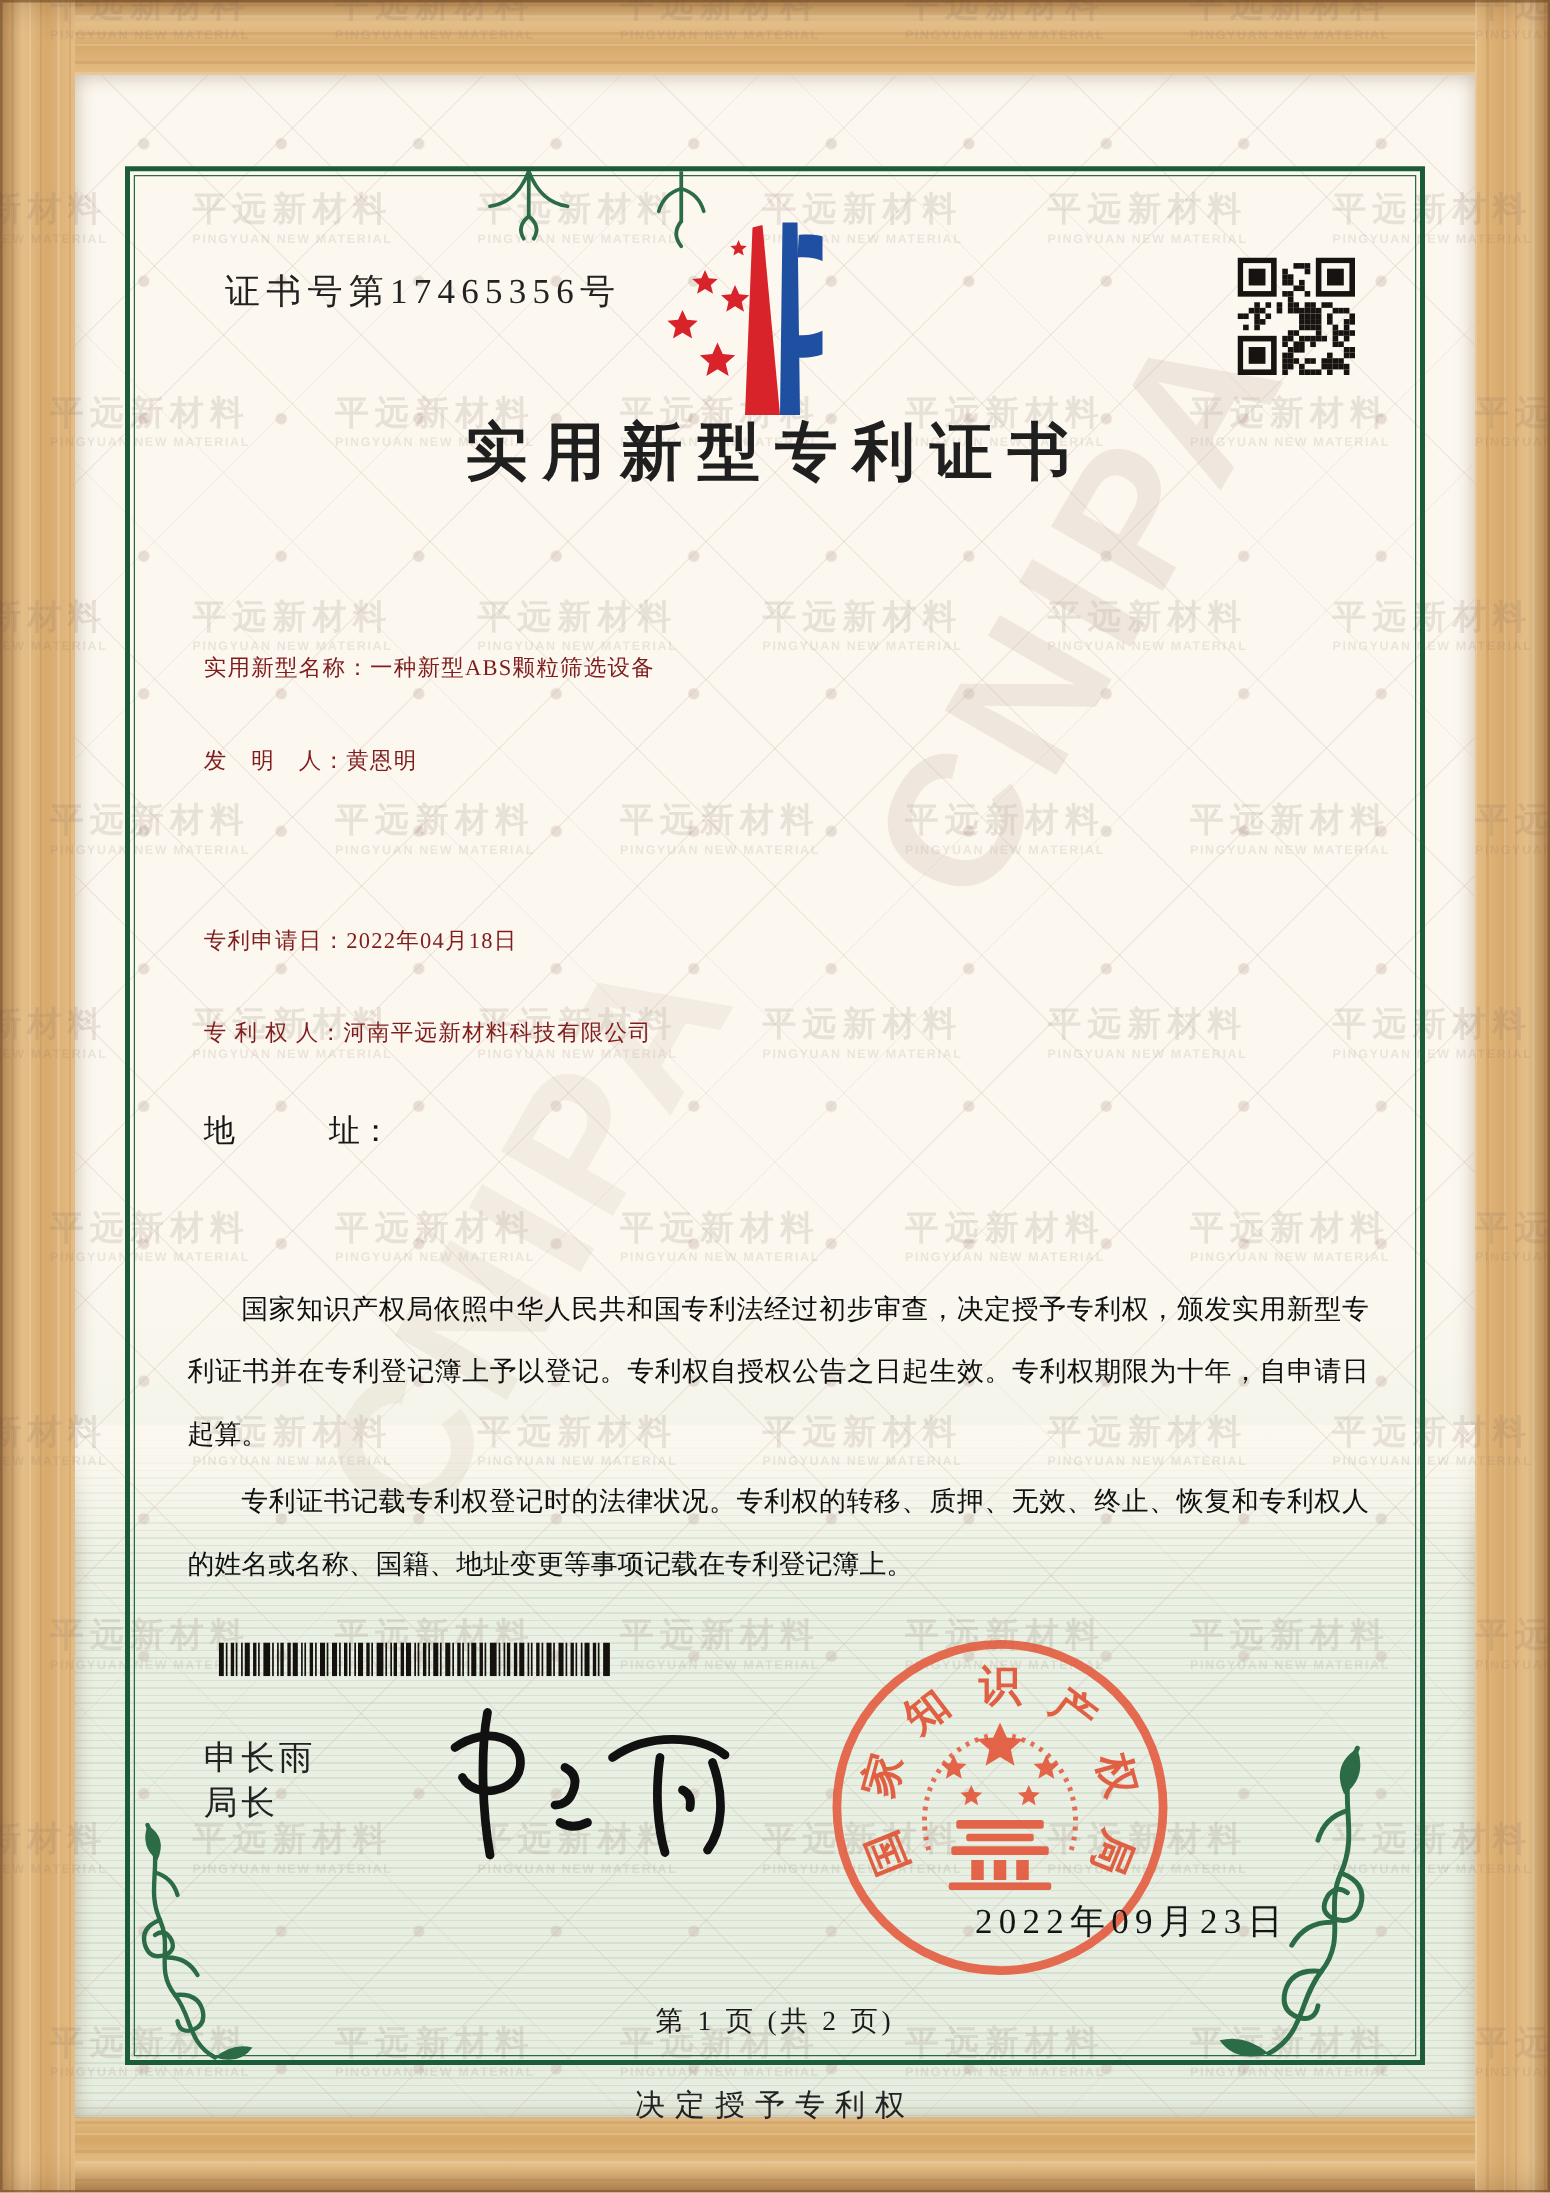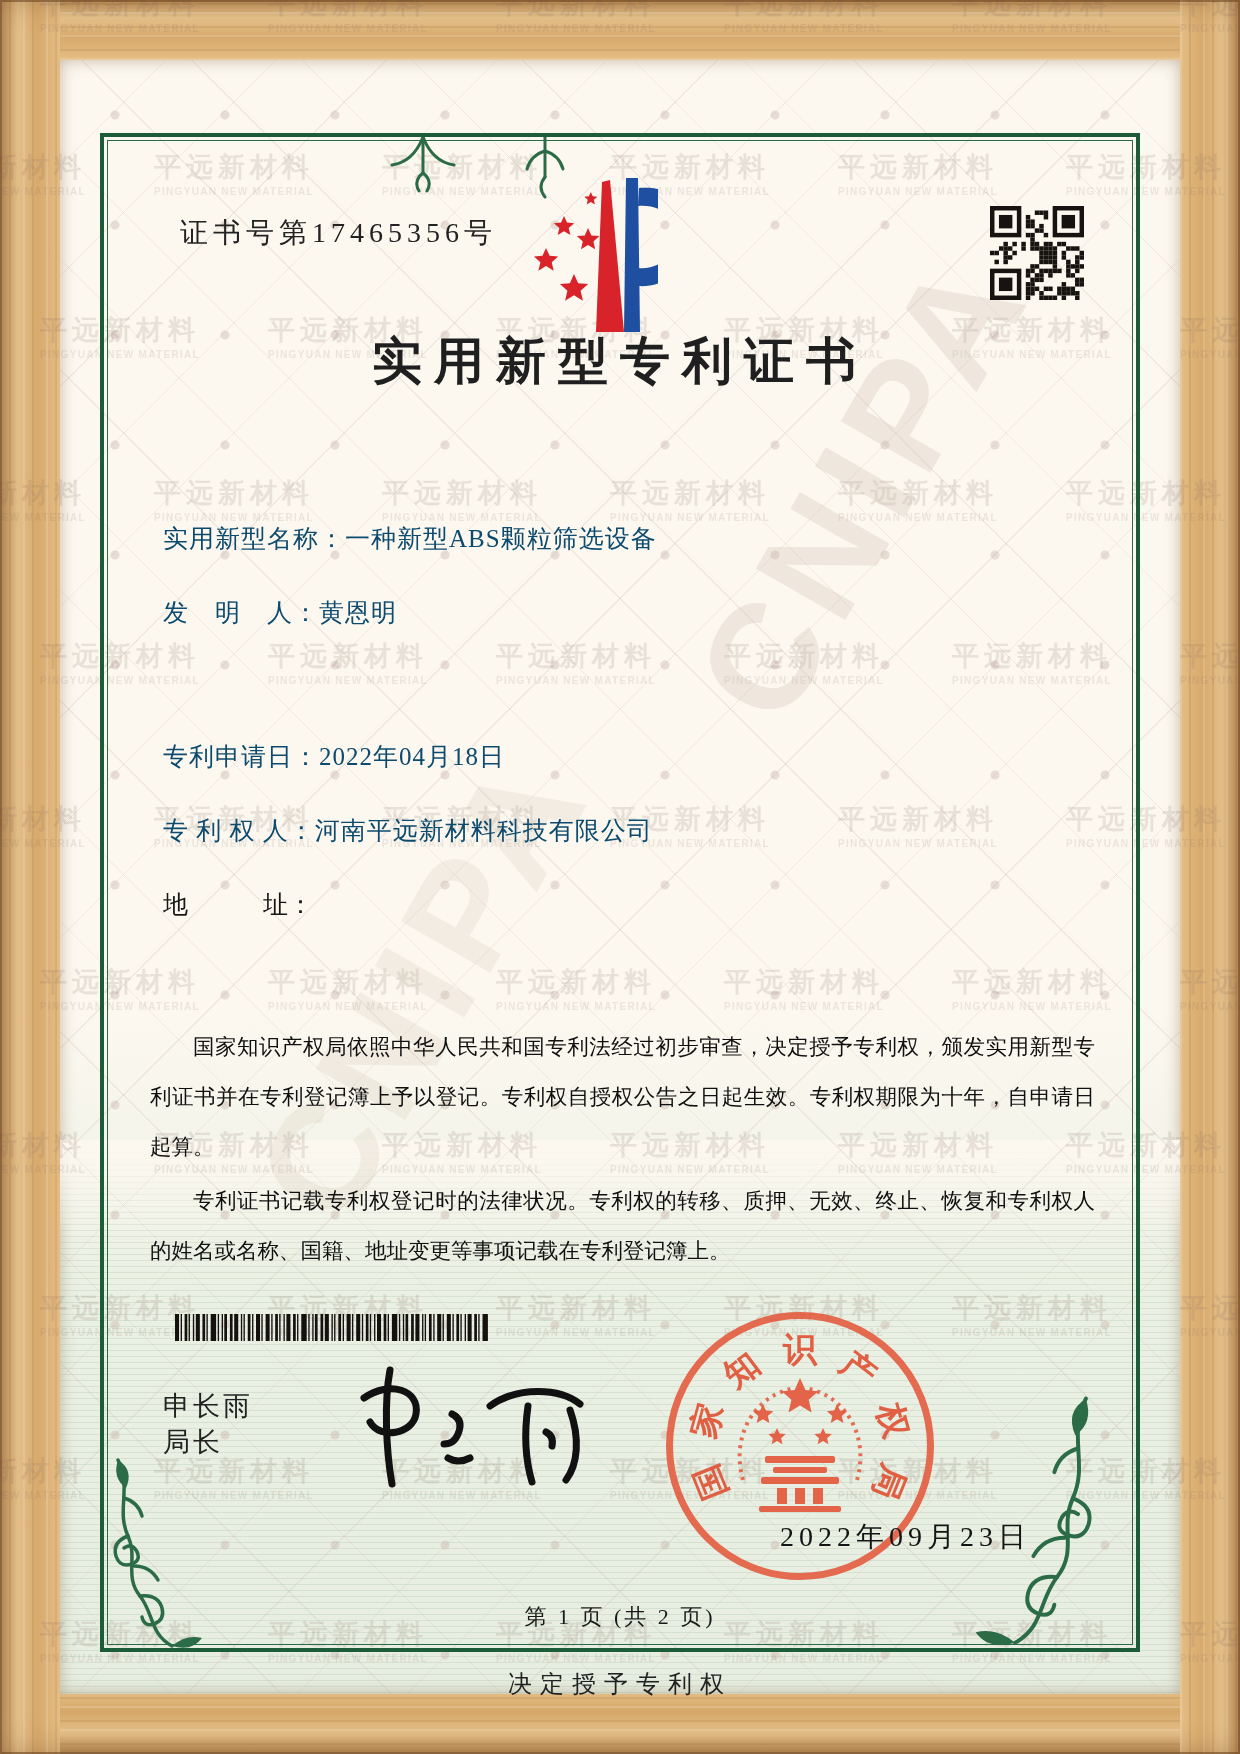--- a/index.html
+++ b/index.html
@@ -50,21 +50,21 @@
       border:4px solid #1d5c39;z-index:3;pointer-events:none;}
   .border-frame::after{content:"";position:absolute;inset:3px;border:1px solid #2a6b45;}
   .orn{position:absolute;z-index:3;pointer-events:none;}
   
   .content{position:absolute;inset:0;z-index:4;}
   .cert-no{position:absolute;left:180px;top:214px;font-size:28px;letter-spacing:5px;color:#222;}
   .logo{position:absolute;left:478px;top:176px;width:180px;height:160px;}
   .qr{position:absolute;left:990px;top:206px;width:94px;height:94px;}
   .title{position:absolute;left:60px;top:328px;width:1120px;text-align:center;
       font-size:50px;font-weight:bold;letter-spacing:12px;color:#1f1f1f;}
-  .f-row{position:absolute;left:163px;font-size:25px;color:#0c4a6e;letter-spacing:1px;white-space:nowrap;}
+  .f-row{position:absolute;left:163px;font-size:18px;color:#7f1d1d;letter-spacing:1px;white-space:nowrap;}
   .f-row .lab{display:inline-block;}
   .f-addr{position:absolute;left:163px;top:888px;width:880px;display:flex;font-size:25px;color:#161616;}
   .f-addr .lab{flex:none;width:162px;}
   .f-addr .val{flex:1;line-height:38px;white-space:normal;}
   .body-text{position:absolute;left:150px;top:1022px;width:945px;font-size:21.5px;
       line-height:50px;text-align:justify;color:#101010;}
   .body-text p{margin:0 0 4px 0;text-indent:2em;}
   .barcode{position:absolute;left:175px;top:1314px;width:316px;height:27px;}
   .signer-title{position:absolute;left:163px;top:1424px;font-size:27px;letter-spacing:3px;color:#222;}
   .signer-name{position:absolute;left:163px;top:1388px;font-size:27px;letter-spacing:3px;color:#222;}

